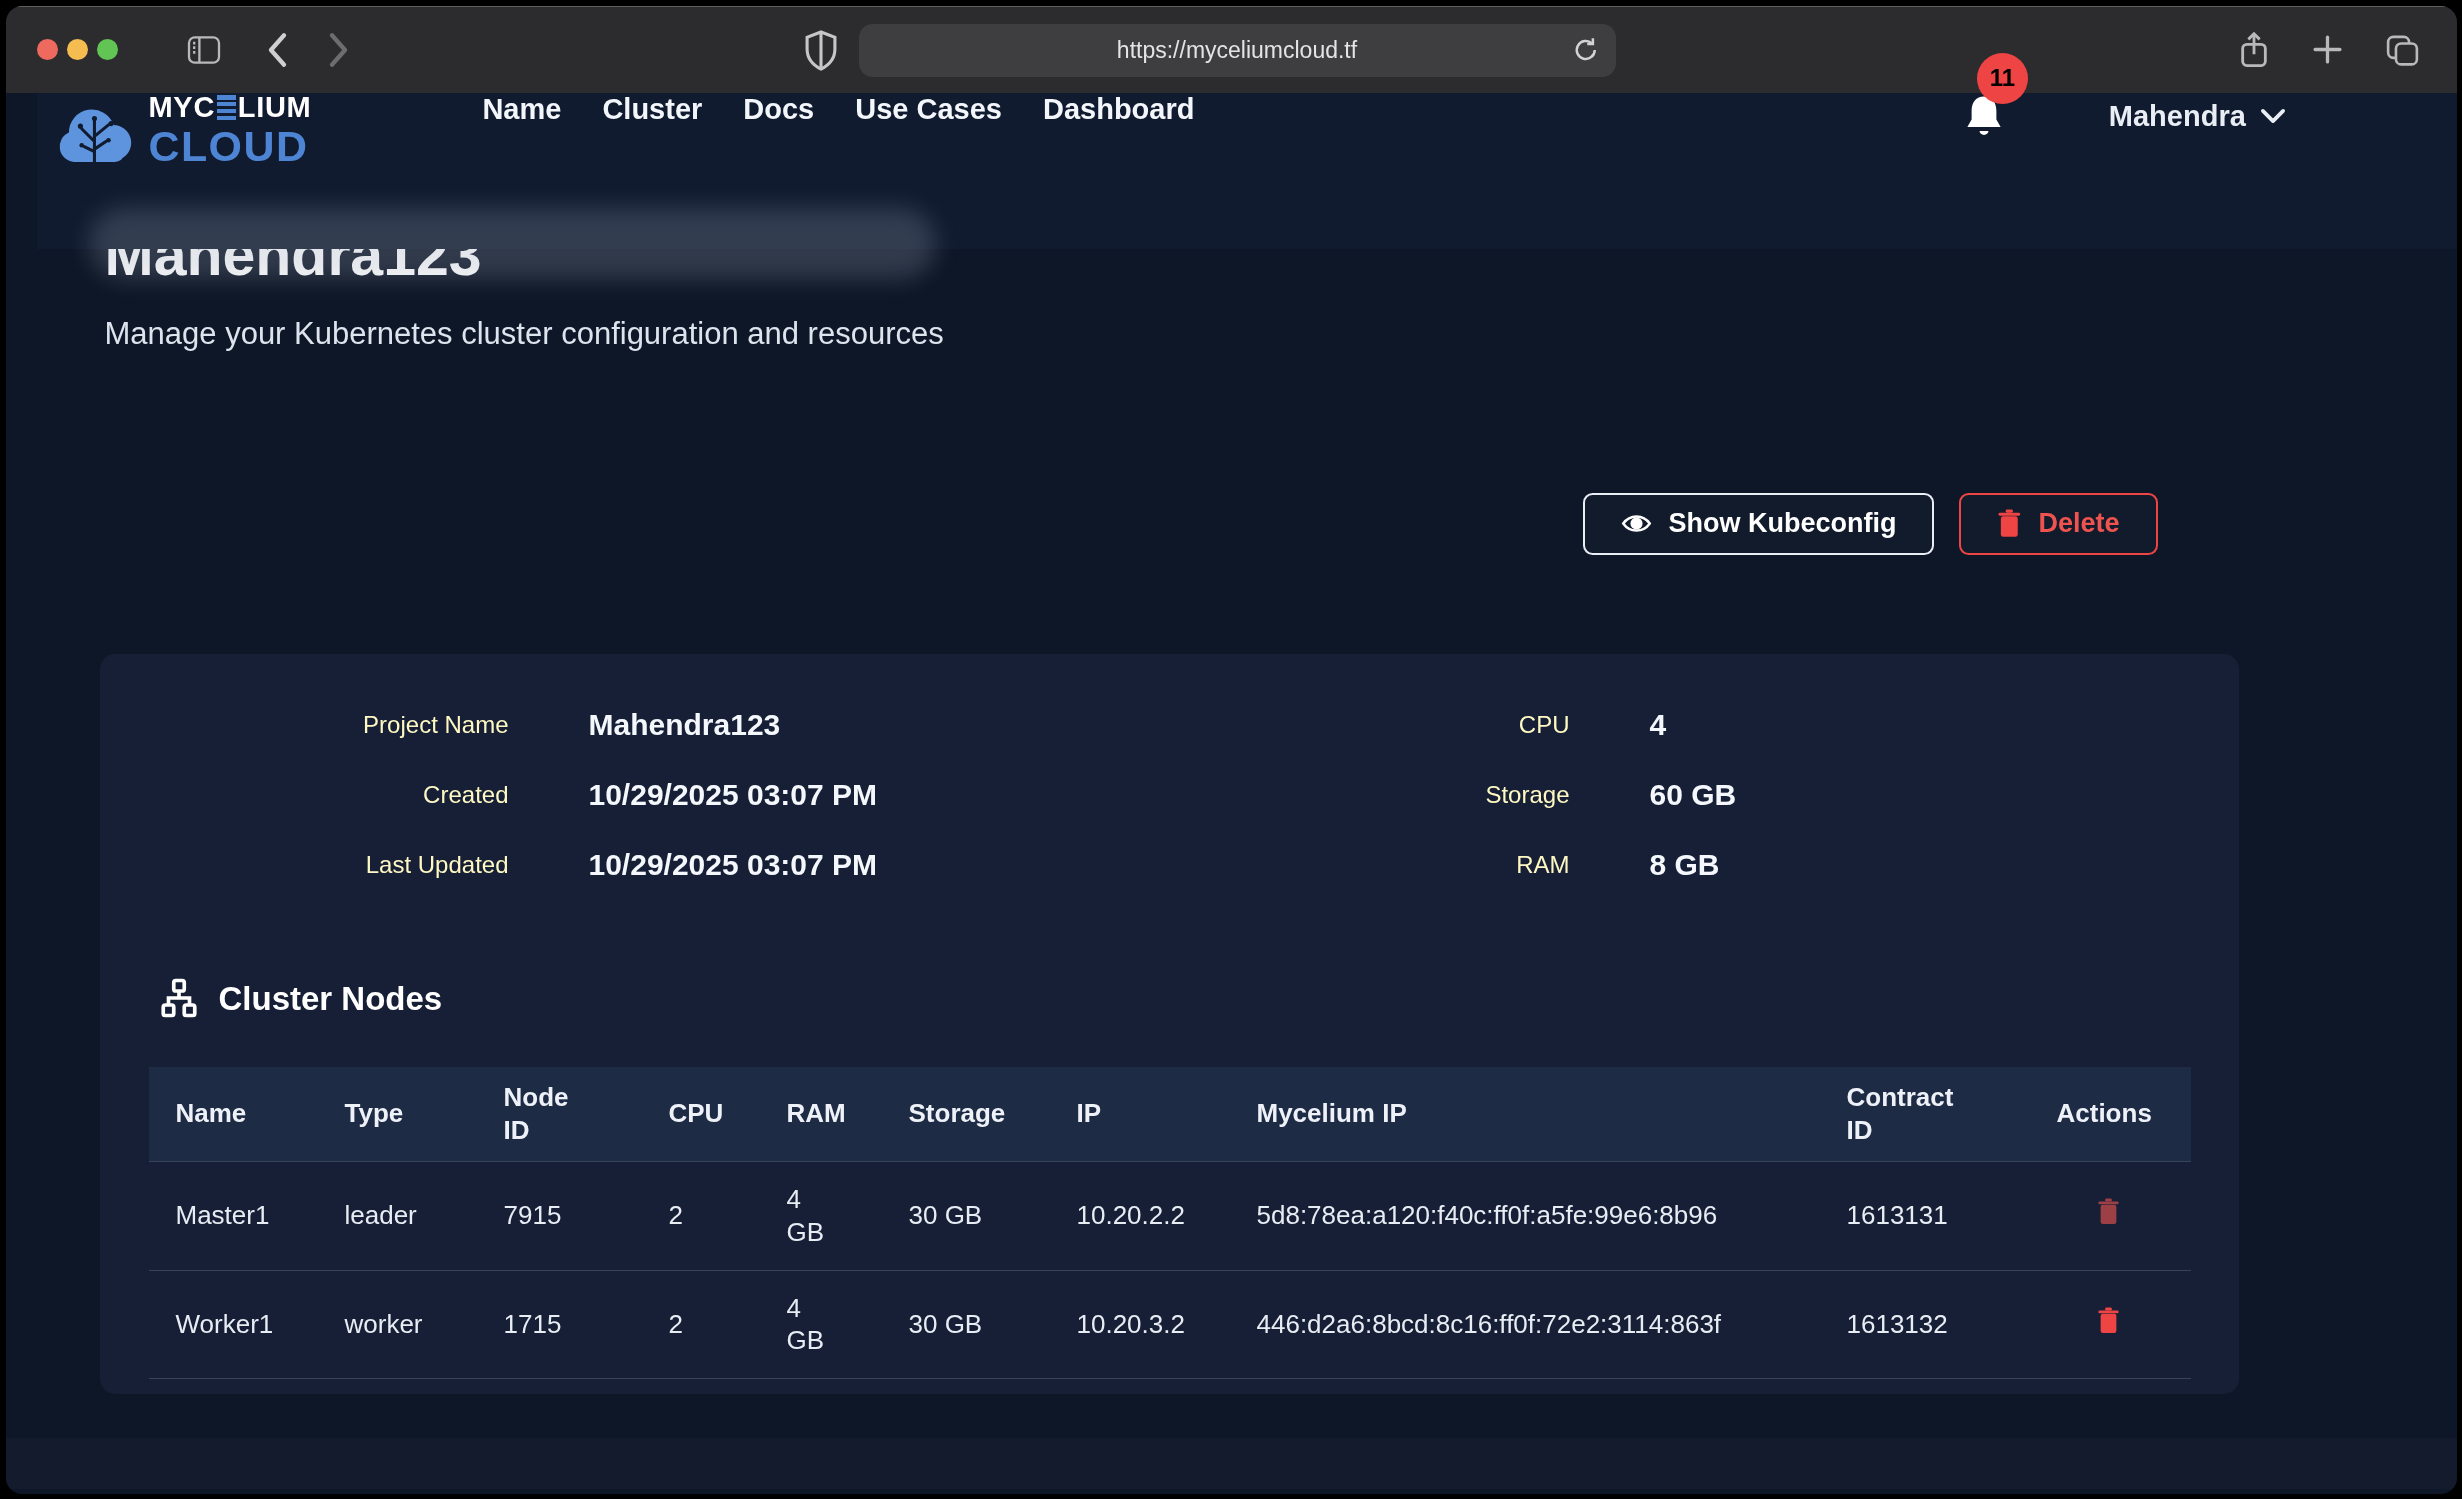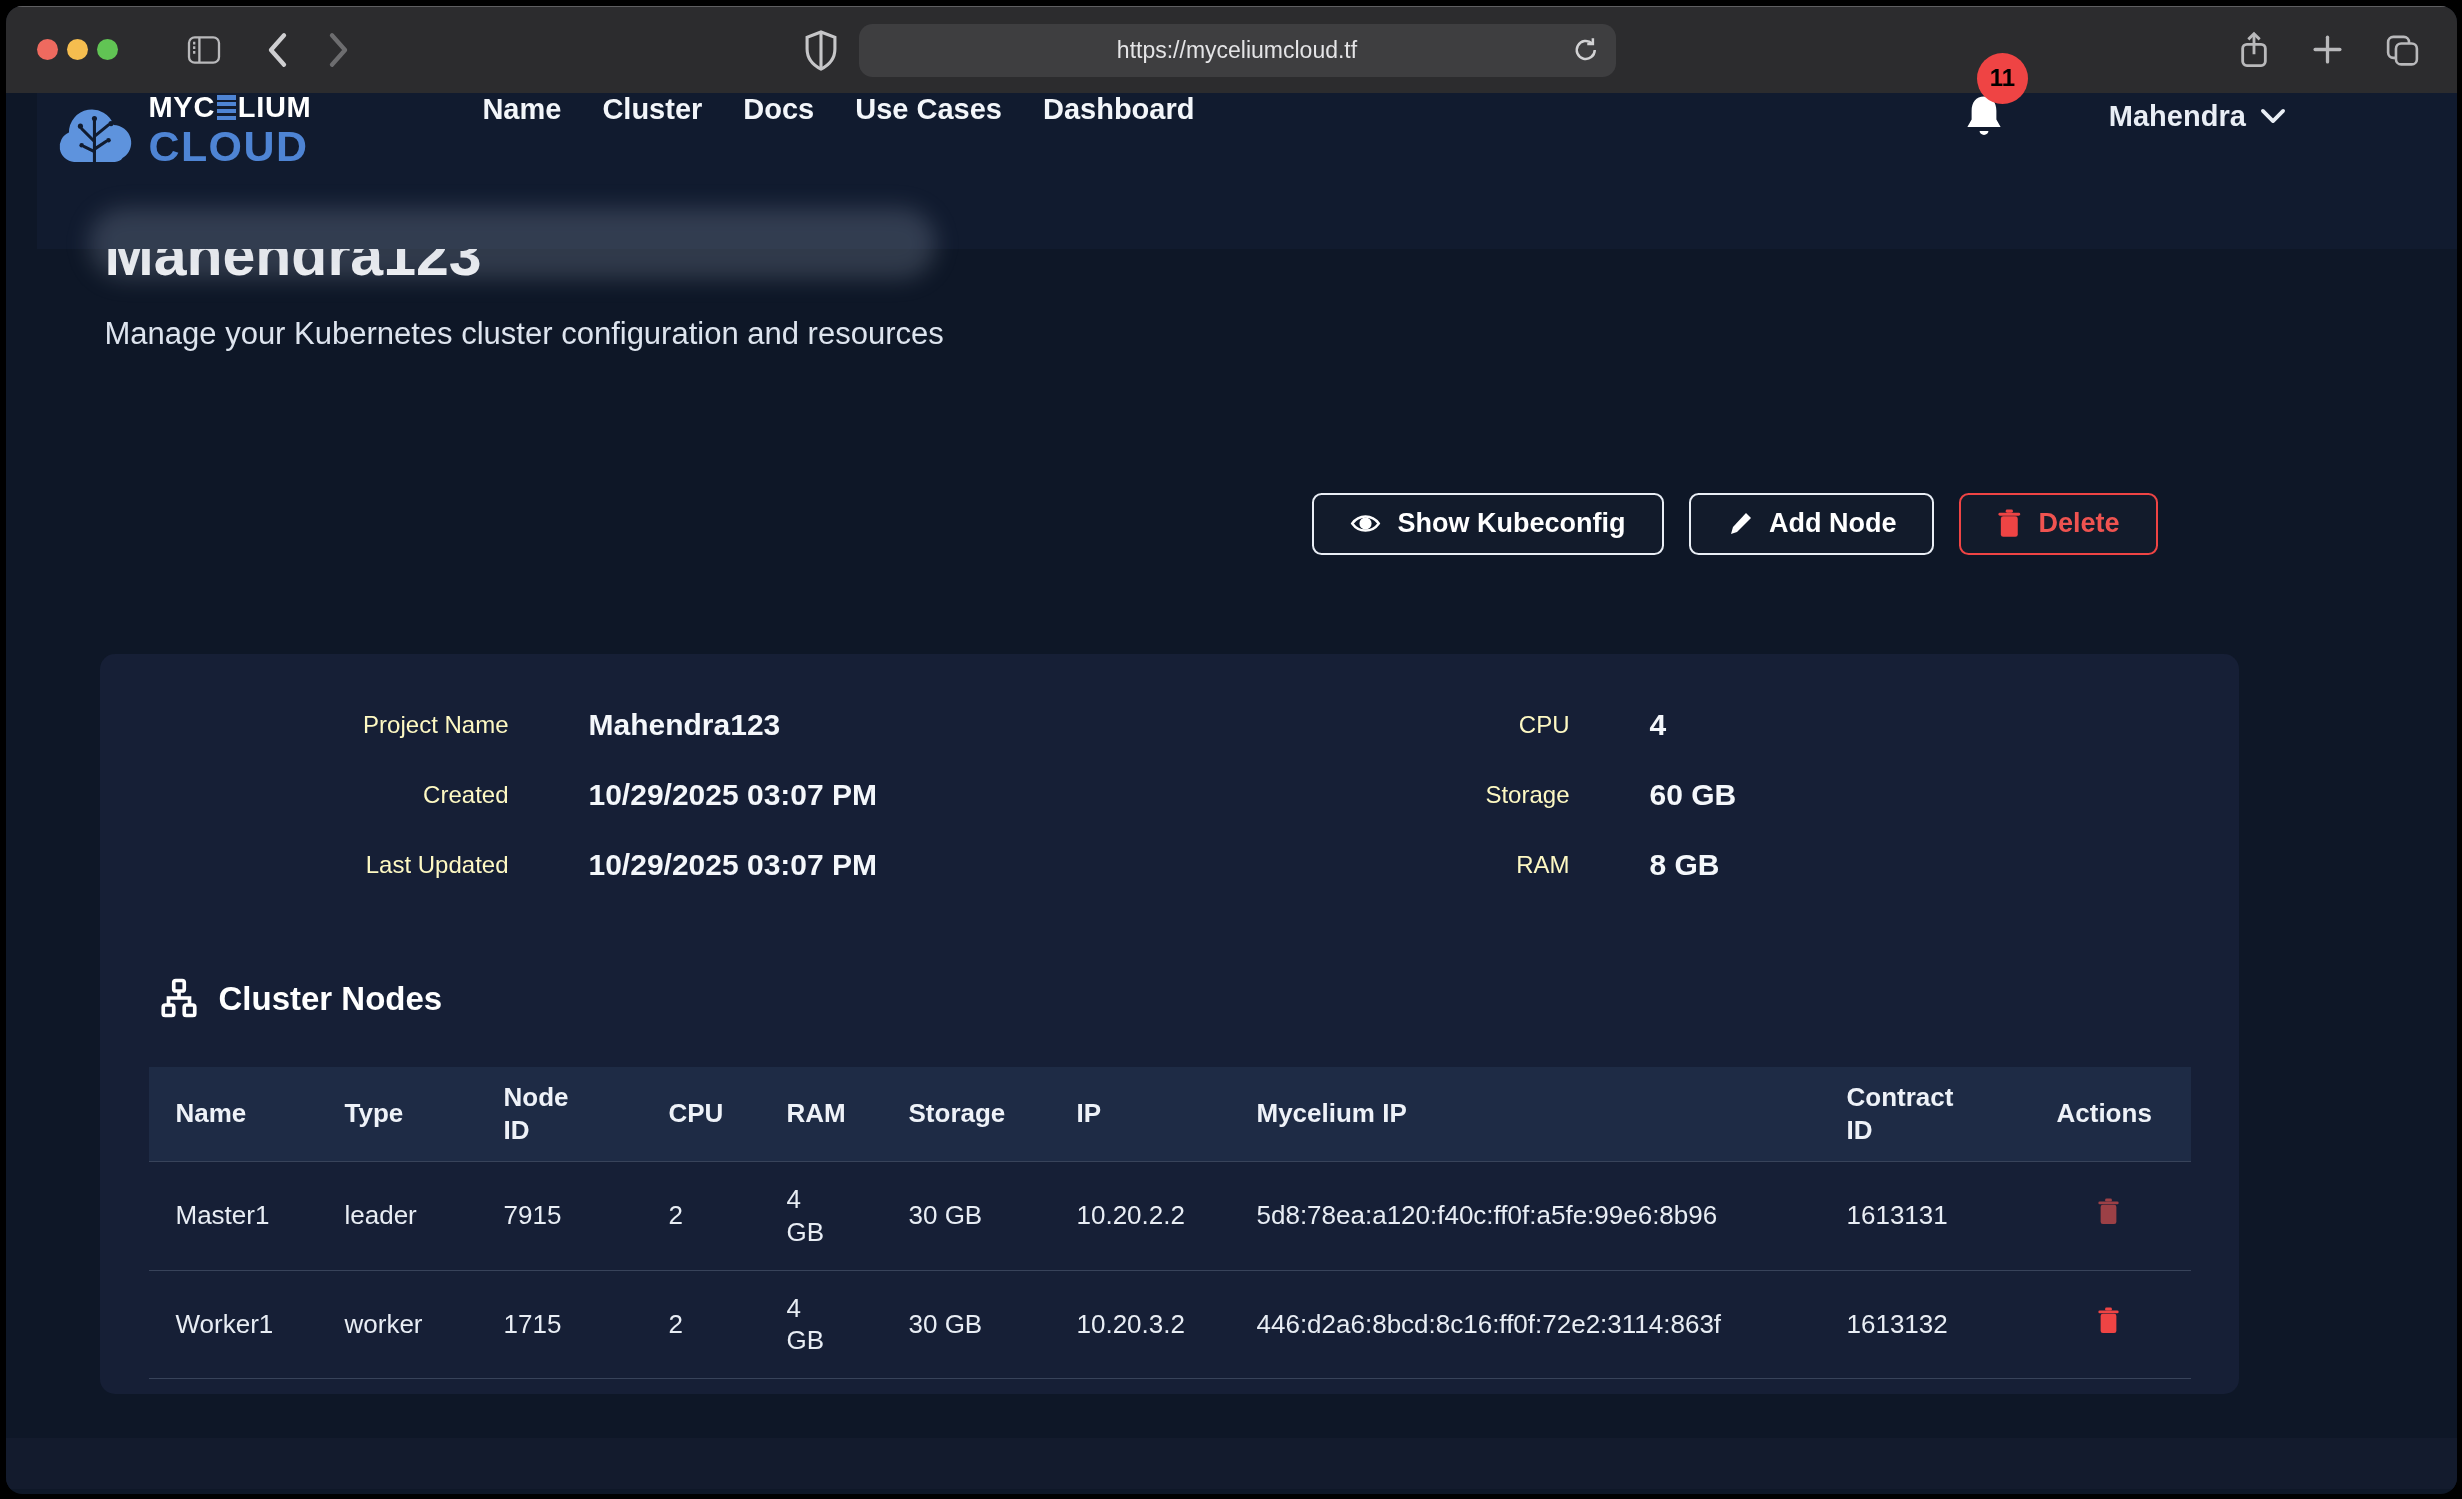--- a/index.html
+++ b/index.html
@@ -208,28 +208,20 @@
 
     <div class="actions-row">
       <button class="btn">
         <span>
           <svg width="31" height="23" viewBox="0 0 28 20" fill="none" stroke="#ffffff" stroke-width="2.2">
             <path d="M2 10 C8 1.5 20 1.5 26 10 C20 18.5 8 18.5 2 10 Z"></path>
               <circle cx="14" cy="10" r="4.4" fill="#ffffff"></circle>
           </svg>
         </span>
         <span>Show Kubeconfig</span>
-      </button>
-      <button class="btn">
-        <span>
-          <svg width="26" height="26" viewBox="0 0 26 26" fill="#ffffff">
-            <polygon points="19,2 24,7 10,21 4,23 6,16"></polygon>
-          </svg>
-        </span>
-        <span>Add Node</span>
       </button>
       <button class="btn danger">
         <span>
           <svg width="24.6" height="29" viewBox="0 0 20 24" fill="#ef4444">
             <rect x="3" y="6" width="14" height="17" rx="2"></rect>
               <rect x="1" y="3" width="18" height="2.6" rx="1.2"></rect>
               <rect x="7" y="0.5" width="6" height="2.6" rx="1.2"></rect>
           </svg>
         </span>
         <span>Delete</span>

